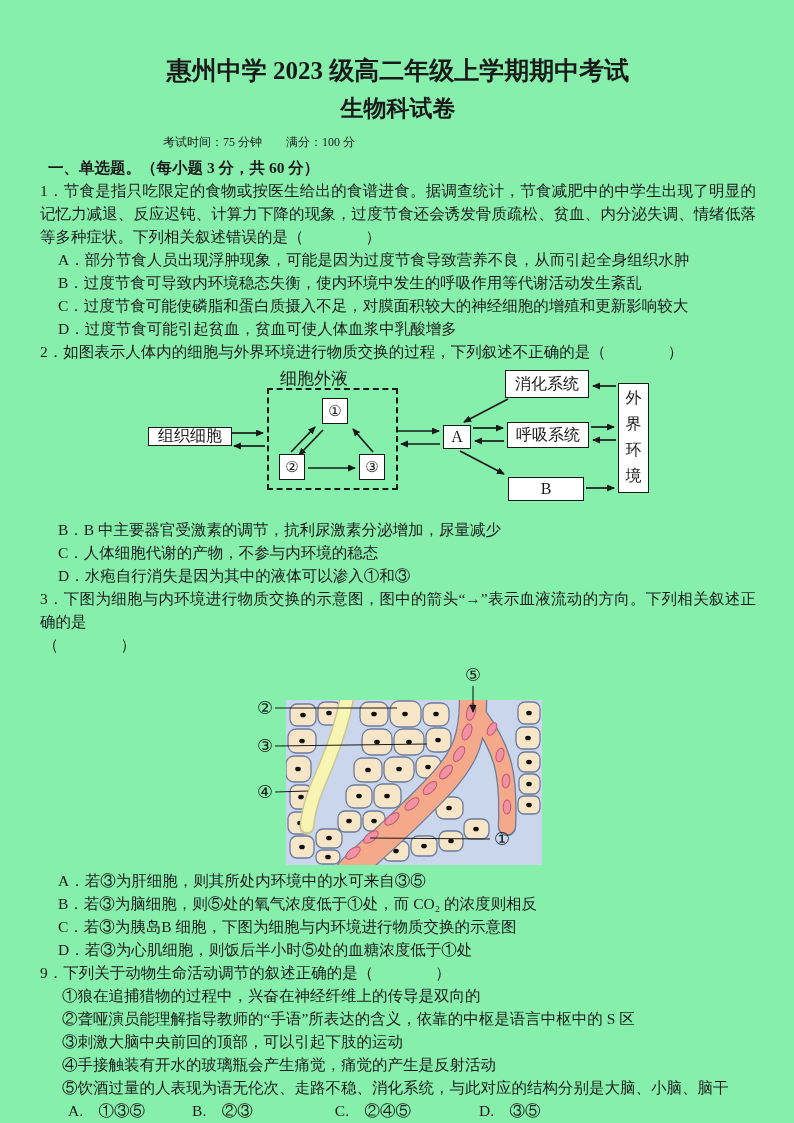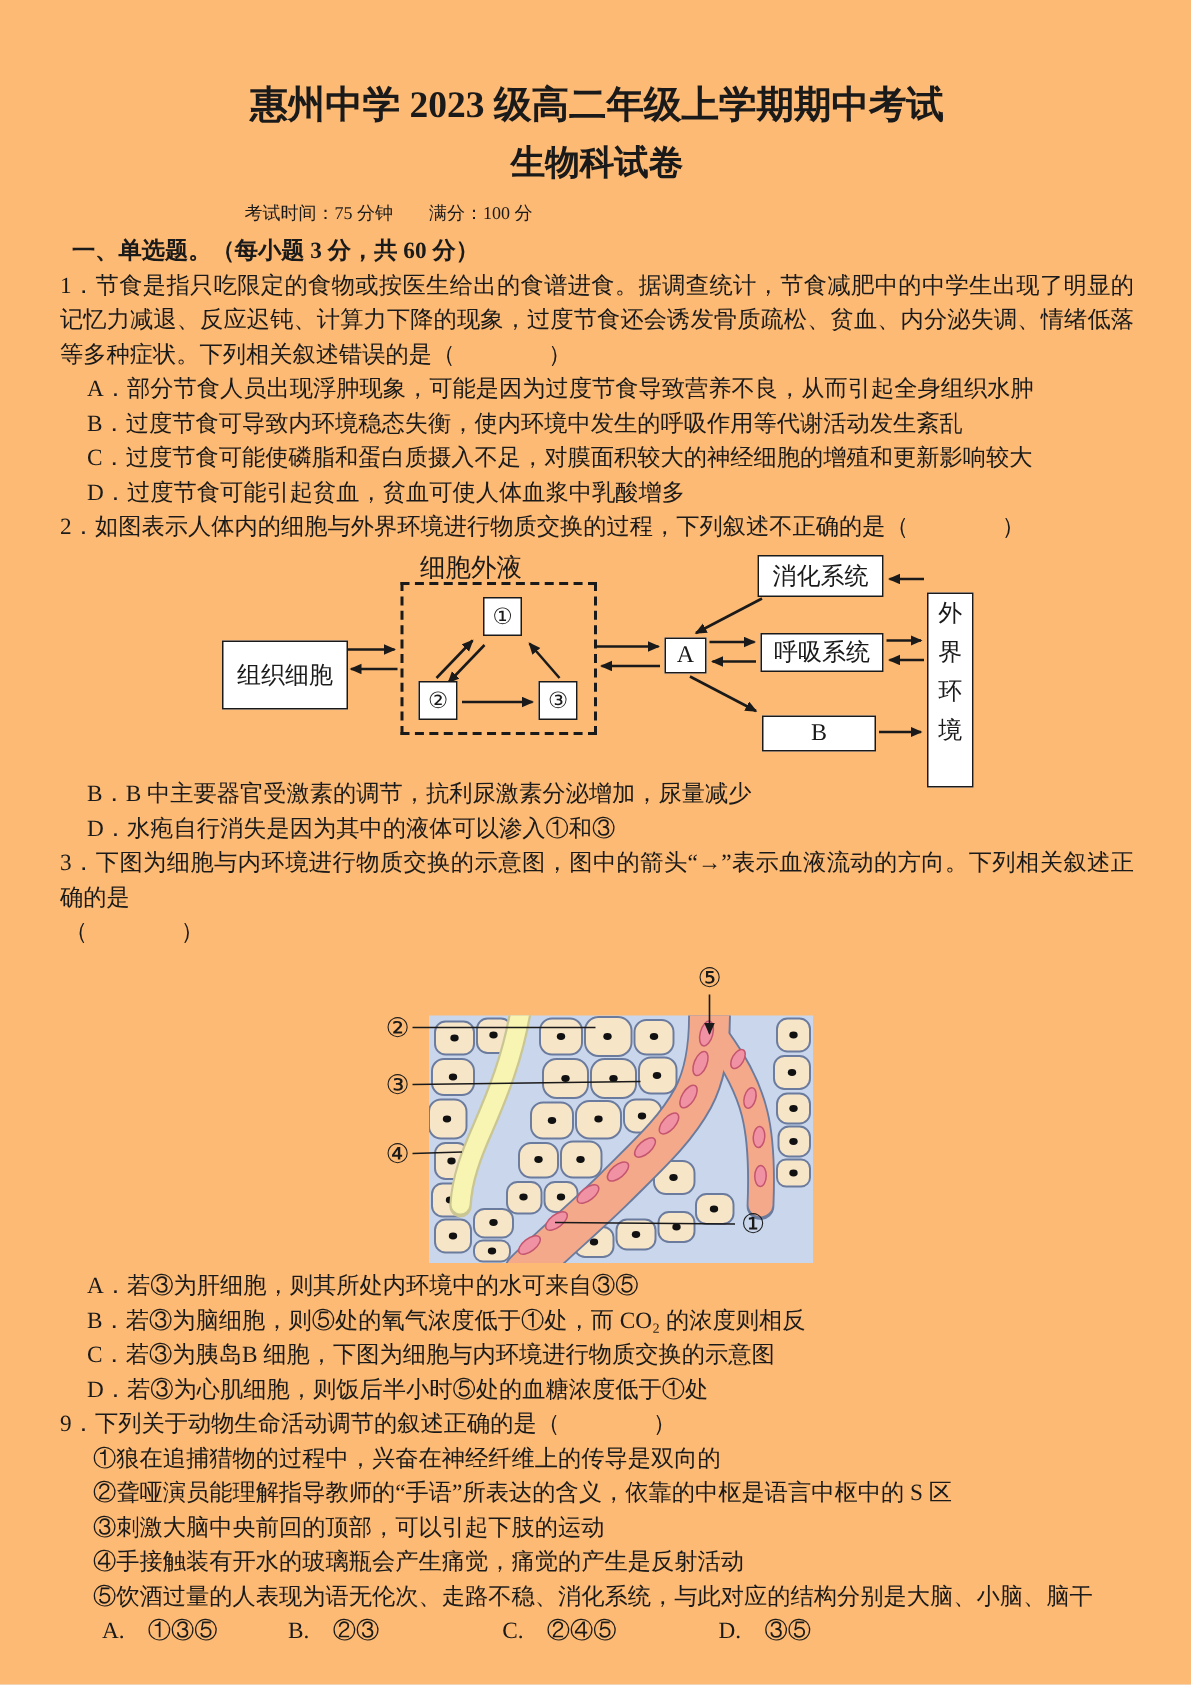--- a/index.html
+++ b/index.html
@@ -1,16 +1,16 @@
 <!DOCTYPE html>
 <html><head>
 <meta charset="utf-8">
 <style>
   html,body{margin:0;padding:0;background:#e8e8e8;}
-  .page{position:relative;width:794px;height:1123px;margin:0 auto;background:#fdba74;
+  .page{position:relative;width:794px;height:1123px;margin:0 auto;background:#86efac;
         box-sizing:border-box;padding:54px 38px 0 40px;overflow:hidden;
         font-family:"Liberation Serif","DejaVu Serif",serif;color:#1a1a1a;}
   .title1{font-size:25px;font-weight:700;text-align:center;line-height:33px;}
   .title2{font-size:23px;font-weight:700;text-align:center;line-height:30px;margin-top:7px;}
   .exam-info{font-size:12px;line-height:23px;margin:7px 0 2px 123px;}
   .section-heading{font-size:15.5px;font-weight:700;line-height:23px;margin-left:8px;}
   .stem{font-size:15.5px;line-height:23px;text-align:justify;}
   .stem2{font-size:15.5px;line-height:23px;margin-left:3px;}
   .opt,.stmt{font-size:15.5px;line-height:23px;}
   .opt{margin-left:18px;}
@@ -80,32 +80,33 @@
           <path d="M364,76 L335,76"></path>
           <path d="M320,86 L364,109"></path>
           <path d="M476,21 L453,21"></path>
           <path d="M451,62 L474,62"></path>
           <path d="M476,75 L453,75"></path>
           <path d="M446,123 L474,123"></path>
         </g>
       </svg>
       <div class="ecf-label">细胞外液</div>
       <div class="dashed" style="left:127px;top:23px;width:131px;height:102px;"></div>
-      <div class="dbox" style="left:8px;top:62px;width:84px;height:46px;">组织细胞</div>
+      <div class="dbox" style="left:8px;top:62px;width:84px;height:19px;">组织细胞</div>
       <div class="dbox nbox" style="left:182px;top:33px;width:26px;height:26px;">①</div>
       <div class="dbox nbox" style="left:139px;top:89px;width:26px;height:26px;">②</div>
       <div class="dbox nbox" style="left:219px;top:89px;width:26px;height:26px;">③</div>
       <div class="dbox" style="left:303px;top:60px;width:28px;height:24px;">A</div>
       <div class="dbox" style="left:365px;top:5px;width:84px;height:28px;">消化系统</div>
       <div class="dbox" style="left:367px;top:57px;width:82px;height:26px;">呼吸系统</div>
       <div class="dbox" style="left:368px;top:112px;width:76px;height:24px;">B</div>
-      <div class="dbox env-box" style="left:478px;top:30px;width:31px;height:130px;">外界环境</div>
+      <div class="dbox env-box" style="left:478px;top:18px;width:31px;height:110px;">外界环境</div>
     </div>
 
     <div class="opt">B．B 中主要器官受激素的调节，抗利尿激素分泌增加，尿量减少</div>
+    <div class="opt">C．人体细胞代谢的产物，不参与内环境的稳态</div>
     <div class="opt">D．水疱自行消失是因为其中的液体可以渗入①和③</div>
   </div>
 
   <div>
     <div class="stem">3．下图为细胞与内环境进行物质交换的示意图，图中的箭头“→”表示血液流动的方向。下列相关叙述正确的是</div>
     <div class="stem2">（　　　　）</div>
 
     <div class="q3-diagram">
       <svg width="300" height="210" viewBox="0 0 300 210">
         <defs>

